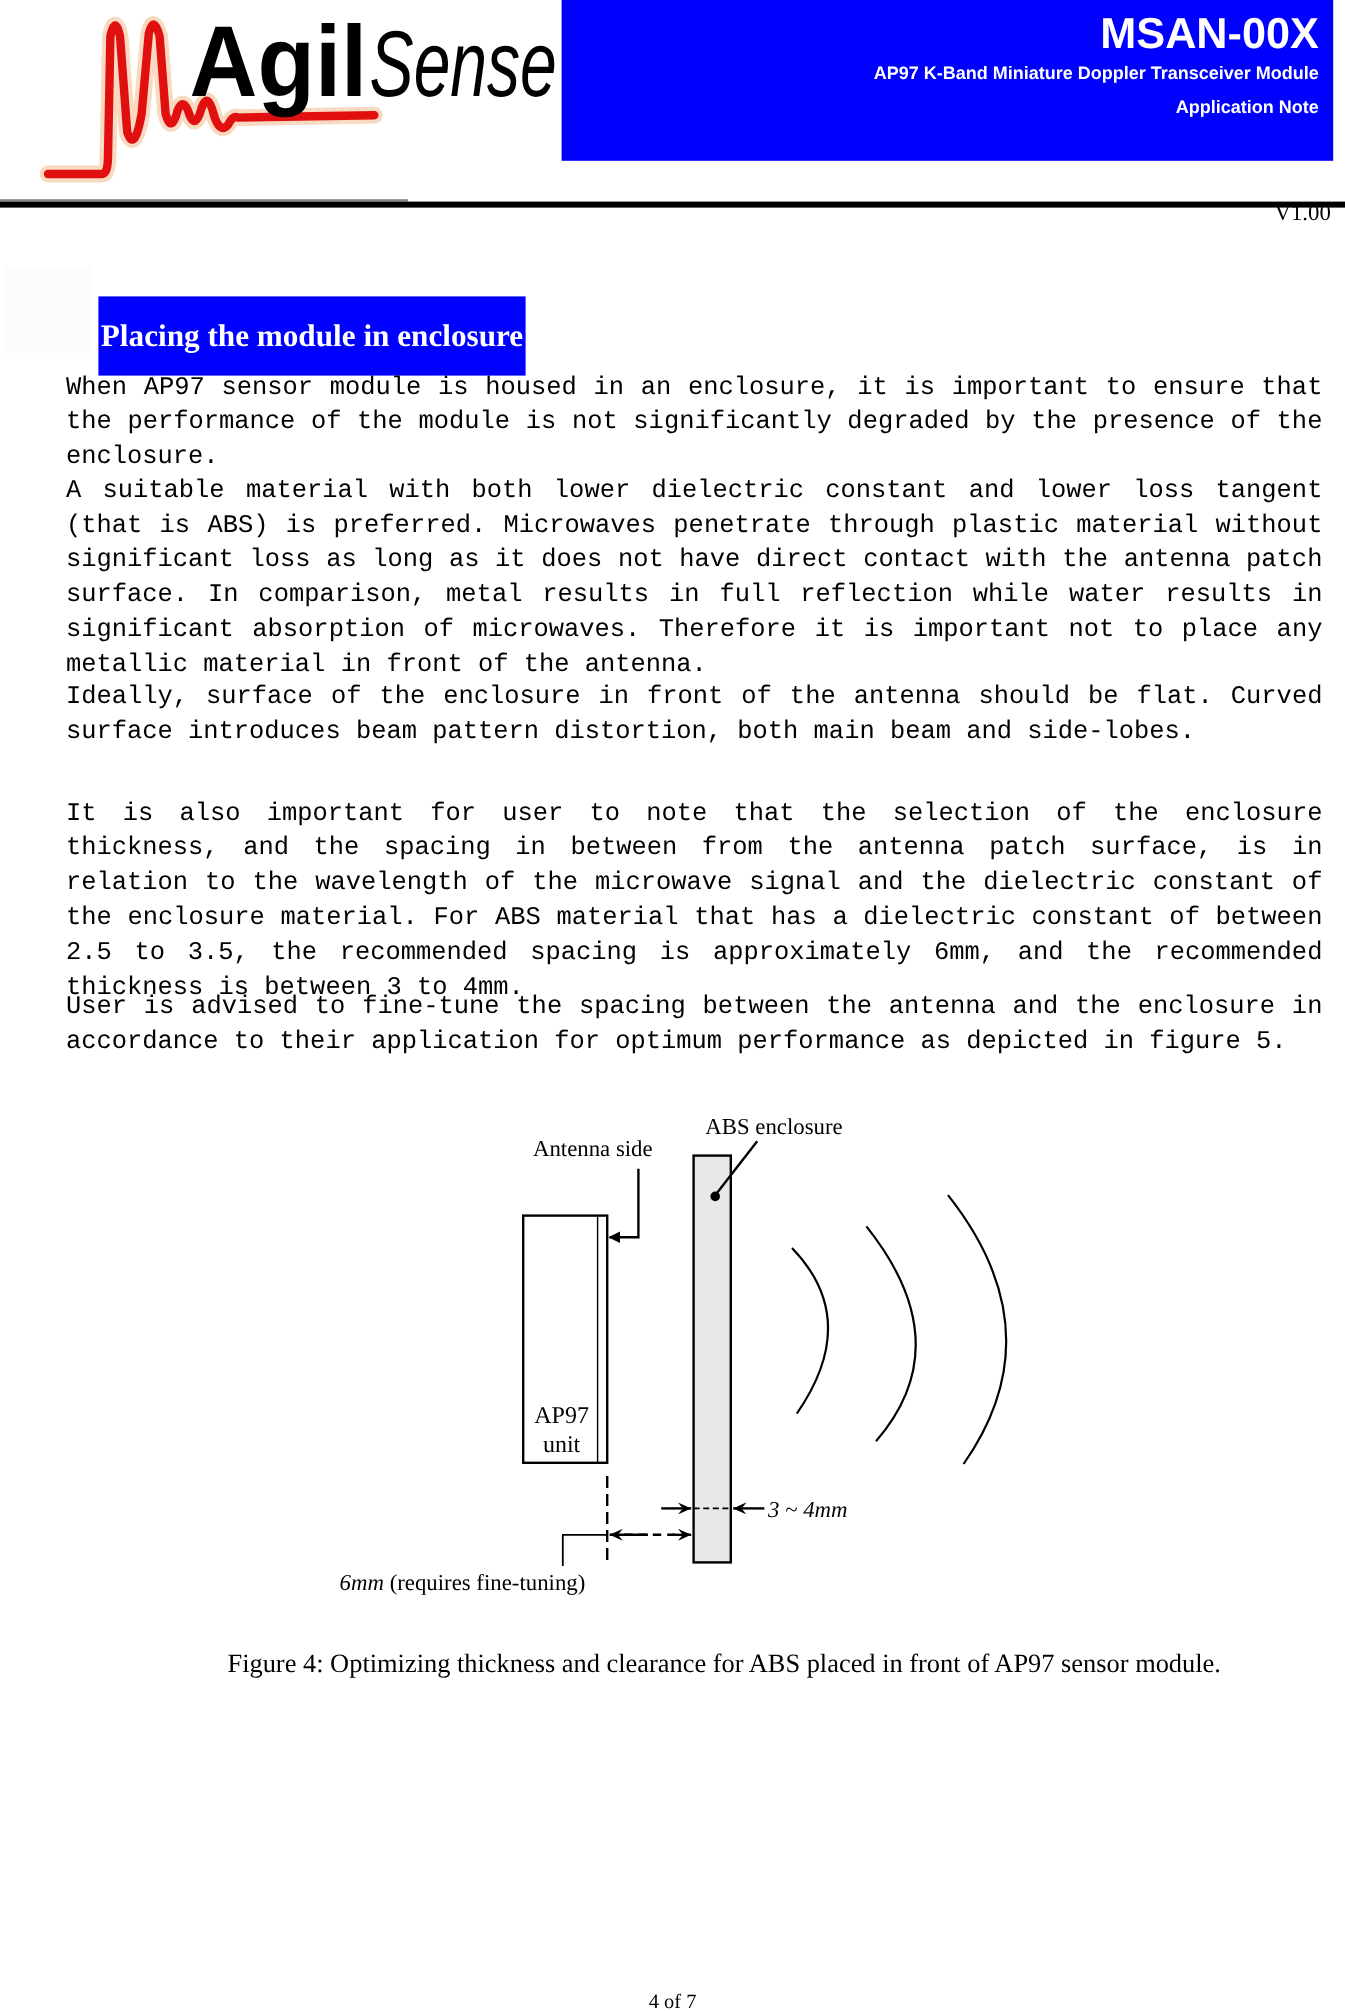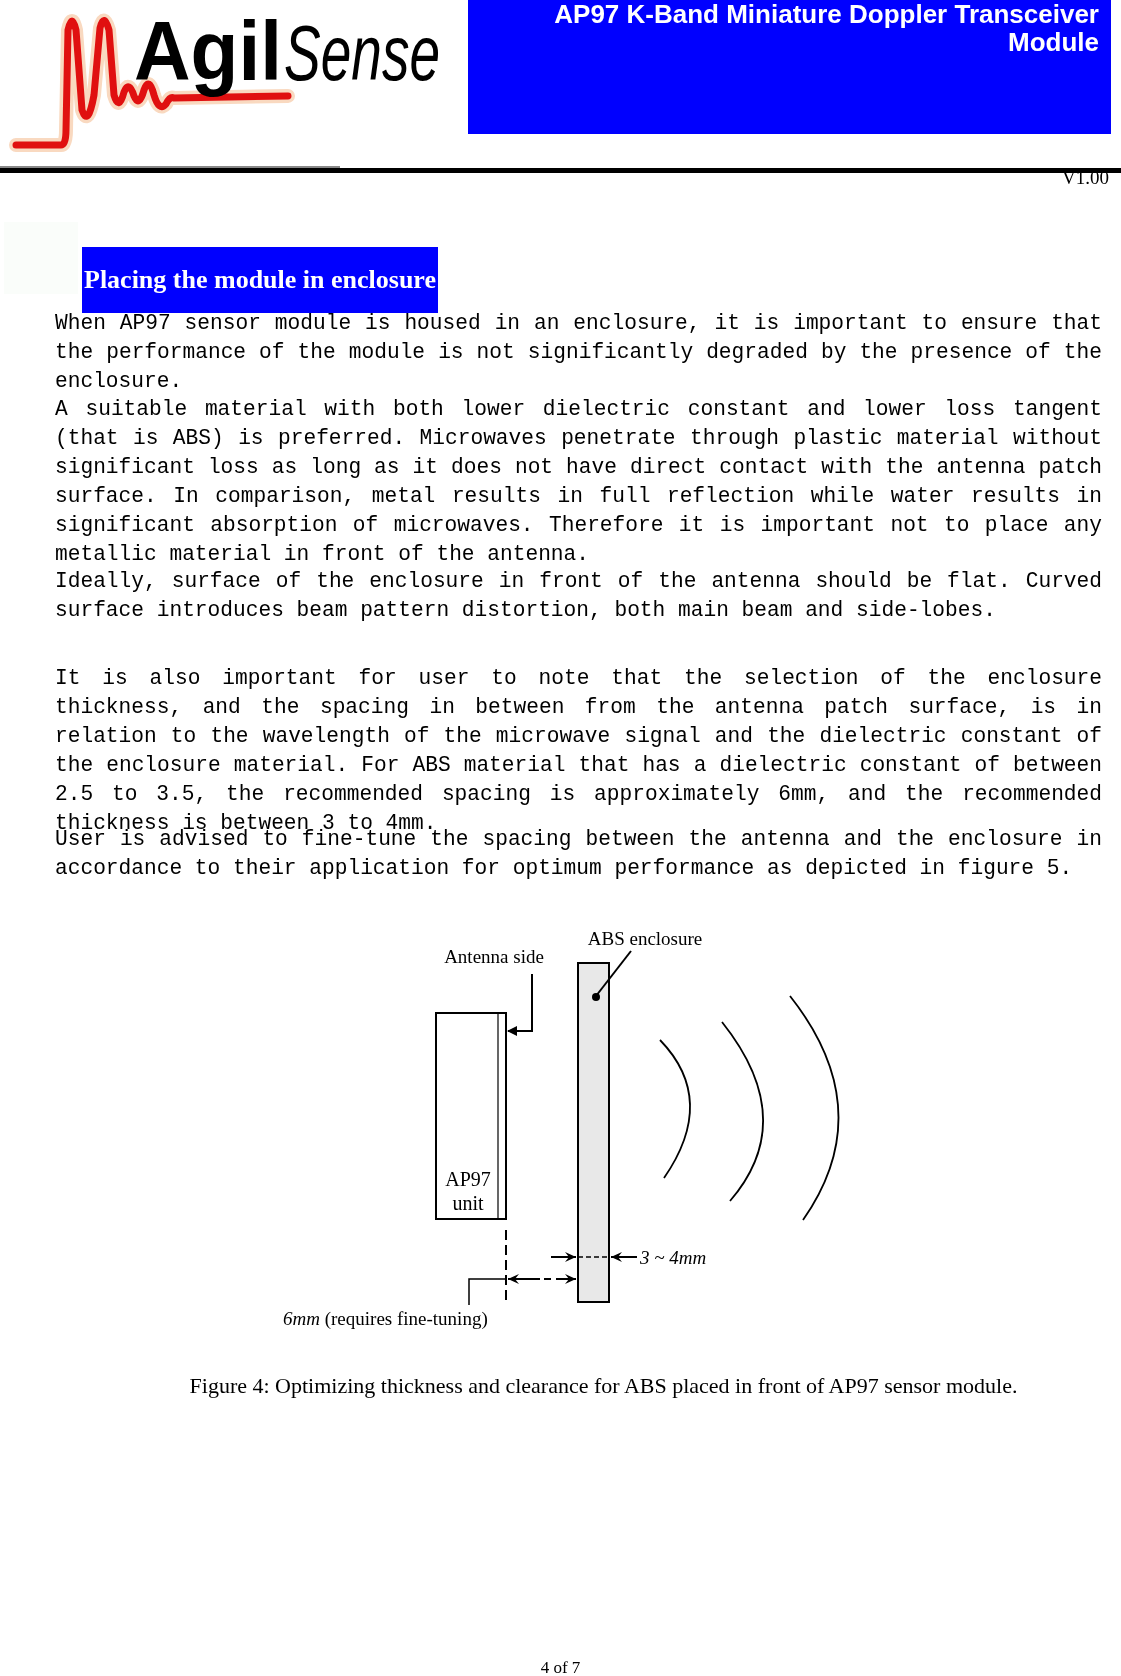--- a/index.html
+++ b/index.html
@@ -1,23 +1,23 @@
 <!DOCTYPE html>
 <html><head>
 <meta charset="utf-8">
 <style>
   html, body { margin:0; padding:0; background:#ffffff; }
   body { width:1121px; height:1676px; position:relative; overflow:hidden;
          font-family:"Liberation Serif", serif; color:#000; }
   .abs { position:absolute; }
-  #logo { left:6px; top:0px; width:440px; height:160px;text-align:center; }
+  #logo { left:30px; top:0px; width:440px; height:160px;text-align:center; }
   #header-box { left:468px; top:0; width:643px; height:134px; background:#0000FF; color:#fff;
                 font-family:"Liberation Sans", sans-serif; text-align:right; box-sizing:border-box; padding-right:12px; }
   #header-box .code { font-weight:bold; font-size:36px; line-height:40px; margin-top:8px; }
-  #header-box .sub { font-weight:bold; font-size:26px; line-height:28px;text-align:right; }
+  #header-box .sub { font-weight:bold; font-size:15px; line-height:28px;text-align:right; }
   #rule { left:0; top:168px; width:1121px; height:5px; background:#000; }
   #rule-hi { left:0; top:166px; width:340px; height:2px; background:#888; }
   #version { right:12px; top:167px; font-size:19px; }
   #heading { left:82px; top:247px; background:#0000FF; color:#fff; font-weight:bold; font-size:26px;
              line-height:34px; padding:16px 2px; }
   #heading-shade { left:4px; top:222px; width:74px; height:72px; background:#fafdfa; }
   .para { left:55px; width:1047px; font-size:21.2px; line-height:29px; text-align:justify; margin:0;font-family:Liberation Mono, monospace; }
   #p1 { top:309px; } #p2 { top:395px; } #p3 { top:567px; } #p4 { top:664px; } #p5 { top:825px; }
   #diagram { left:0; top:900px; width:1121px; height:440px; }
   #diagram text { font-family:"Liberation Serif", serif; }
@@ -30,21 +30,23 @@
 <div id="logo" class="abs">
   <svg width="440" height="160" viewBox="0 0 440 160">
     <path d="M10,145 L55,145 Q60,145 60,130 L62,30 Q66,12 70,30 L76,110 Q82,128 88,95 L94,28 Q98,12 103,30 L108,95 Q113,112 118,92 Q123,80 128,96 Q133,108 138,90 Q143,76 148,95 Q153,112 160,104 Q164,96 168,98 L282,96" fill="none" stroke="#F9D9C0" stroke-width="14" stroke-linecap="round" stroke-linejoin="round"></path>
     <path d="M10,145 L55,145 Q60,145 60,130 L62,30 Q66,12 70,30 L76,110 Q82,128 88,95 L94,28 Q98,12 103,30 L108,95 Q113,112 118,92 Q123,80 128,96 Q133,108 138,90 Q143,76 148,95 Q153,112 160,104 Q164,96 168,98 L282,96" fill="none" stroke="#E01010" stroke-width="7" stroke-linecap="round" stroke-linejoin="round"></path>
     <text x="128" y="80" font-family="Liberation Sans, sans-serif" font-weight="bold" font-size="84" fill="#000" textLength="148" lengthAdjust="spacingAndGlyphs">Agil</text>
     <text x="278" y="80" font-family="Liberation Sans, sans-serif" font-style="italic" font-size="78" fill="#000" textLength="156" lengthAdjust="spacingAndGlyphs">Sense</text>
   </svg>
 </div>
 
 <div id="header-box" class="abs">
+  <div class="code">MSAN-00X</div>
   <div class="sub">AP97 K-Band Miniature Doppler Transceiver Module</div>
+  <div class="sub">Application Note</div>
 </div>
 
 <div id="rule-hi" class="abs"></div>
 <div id="rule" class="abs"></div>
 <div id="version" class="abs">V1.00</div>
 
 <div id="heading-shade" class="abs"></div>
 <div id="heading" class="abs">Placing the module in enclosure</div>
 
 <p id="p1" class="abs para">When AP97 sensor module is housed in an enclosure, it is important to ensure that the performance of the module is not significantly degraded by the presence of the enclosure.</p>

